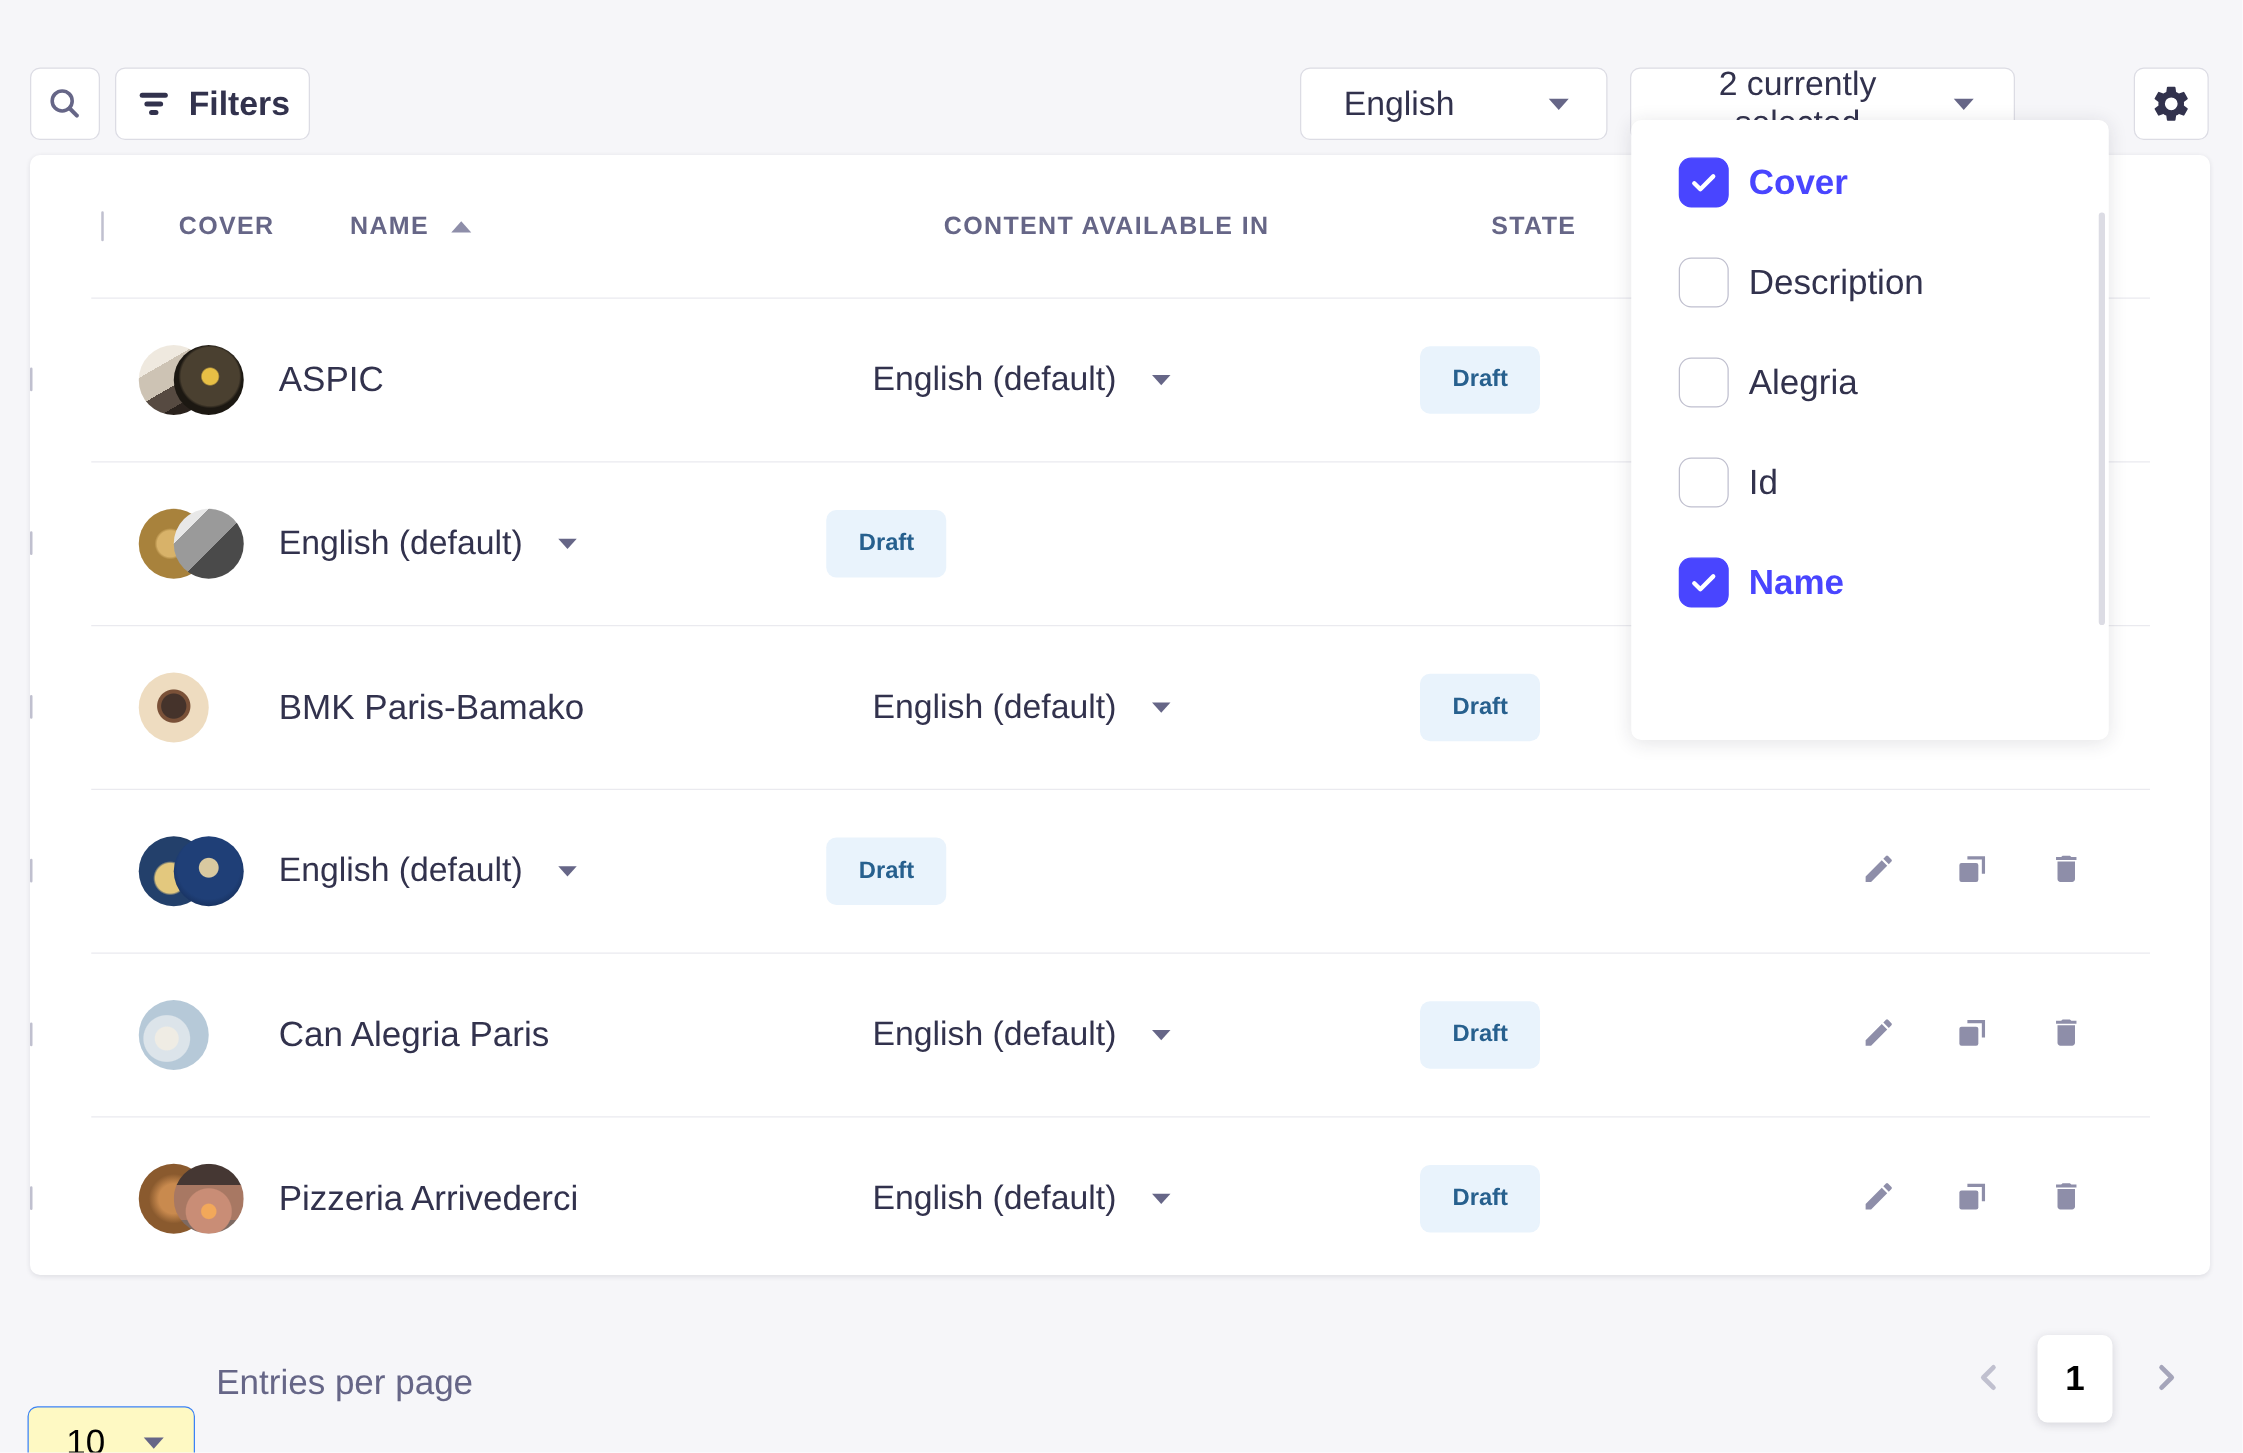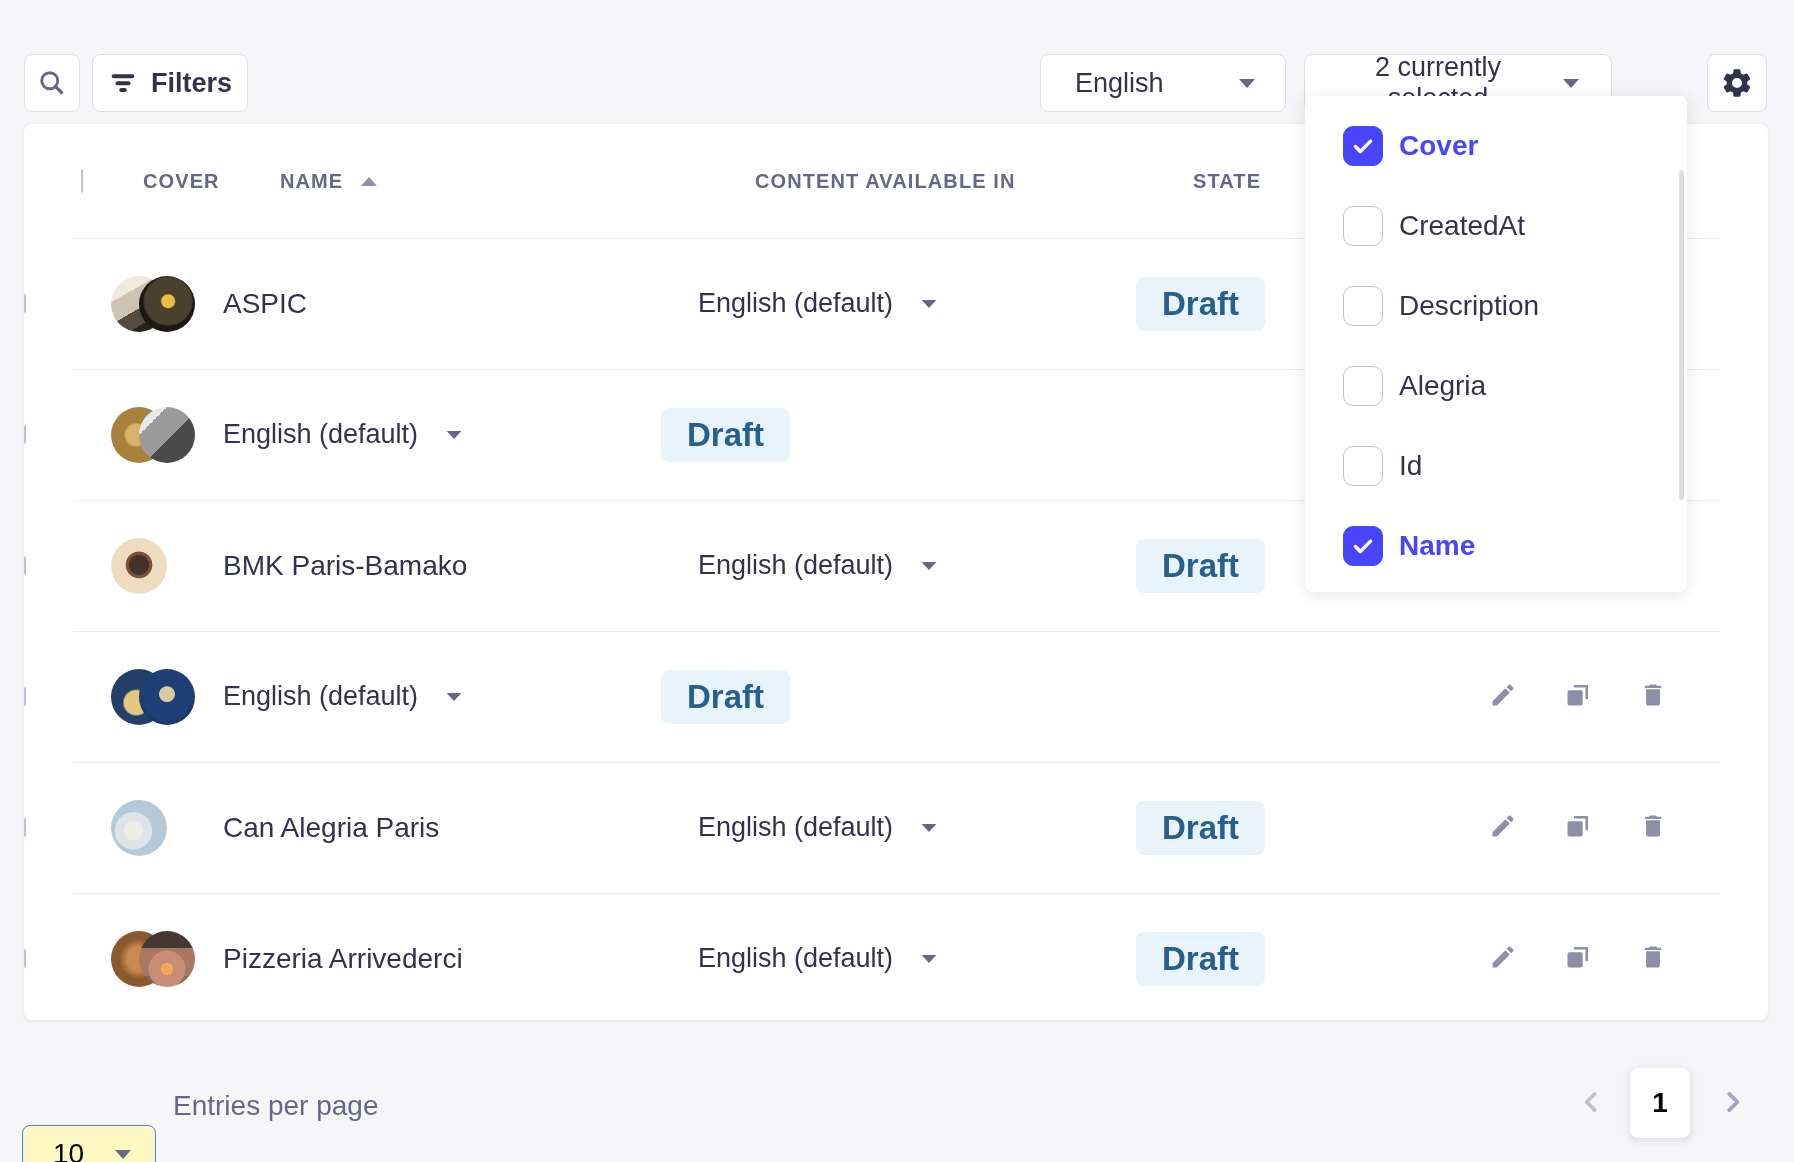--- a/index.html
+++ b/index.html
@@ -38,21 +38,21 @@
   .checkbox{width:34px;height:34px;border:1px solid #c0c0cf;border-radius:8px;background:#fff;box-sizing:border-box;}
   .c-cover{width:165px;padding-left:53px;box-sizing:border-box;flex:none;display:flex;align-items:center;}
   .h-cover{width:165px;padding-left:28px;box-sizing:border-box;flex:none;}
   .c-name{width:475px;flex:none;font-size:28px;}
   .h-name{width:475px;flex:none;display:flex;align-items:center;gap:18px;}
   .c-locale{width:438px;flex:none;display:flex;align-items:center;font-size:27px;}
   .c-locale .caret{margin-left:27px;transform:scale(.82);border-top-color:#666687;}
   .c-state{width:260px;flex:none;}
   .c-actions{flex:1;display:flex;align-items:center;justify-content:flex-end;gap:45px;padding-right:100px;}
   .badge{display:inline-flex;align-items:center;height:54px;padding:0 26px;border-radius:8px;
-    background:#e9f3fc;color:#27608e;font-size:33px;font-weight:600;}
+    background:#e9f3fc;color:#27608e;font-size:19px;font-weight:600;}
   .av{width:56px;height:56px;border-radius:50%;flex:none;}
   .av + .av{margin-left:-28px;}
   .icon-btn{width:30px;height:30px;display:flex;align-items:center;justify-content:center;background:none;border:none;padding:0;cursor:pointer;}
 
   
   .av-1a{background:linear-gradient(150deg,#efe9df 0 30%,#cdc3b4 30% 55%,#564a41 55% 75%,#2a221d 75%);}
   .av-1b{background:radial-gradient(circle at 52% 45%,#e7bf45 0 15%,#4a4030 18% 55%,#1c1812 60%);}
   .av-2a{background:radial-gradient(circle at 45% 50%,#d8b269 0 25%,#a8823c 30% 65%,#7a5c28 100%);}
   .av-2b{background:linear-gradient(135deg,#e8e8e8 0 25%,#9a9a9a 25% 55%,#4a4a4a 55% 85%,#2e2e2e 85%);}
   .av-3{background:radial-gradient(circle at 50% 48%,#45332b 0 24%,#7a5138 26% 32%,#eedcc0 34% 72%,#e2c79e 100%);}
@@ -333,24 +333,20 @@
   <div class="p-item checked">
     <span class="p-check">
         <svg width="26" height="26" viewBox="0 0 24 24">
           <path d="M5 12.5l4.5 4.5L19 7.5" fill="none" stroke="#fff" stroke-width="3.2" stroke-linecap="round" stroke-linejoin="round"></path>
         </svg>
       </span>
     <span class="p-label">Cover</span>
   </div>
   <div class="p-item">
     <span class="p-check"></span>
-    <span class="p-label">CreatedAt</span>
-  </div>
-  <div class="p-item">
-    <span class="p-check"></span>
     <span class="p-label">Description</span>
   </div>
   <div class="p-item">
     <span class="p-check"></span>
     <span class="p-label">Alegria</span>
   </div>
   <div class="p-item">
     <span class="p-check"></span>
     <span class="p-label">Id</span>
   </div>

